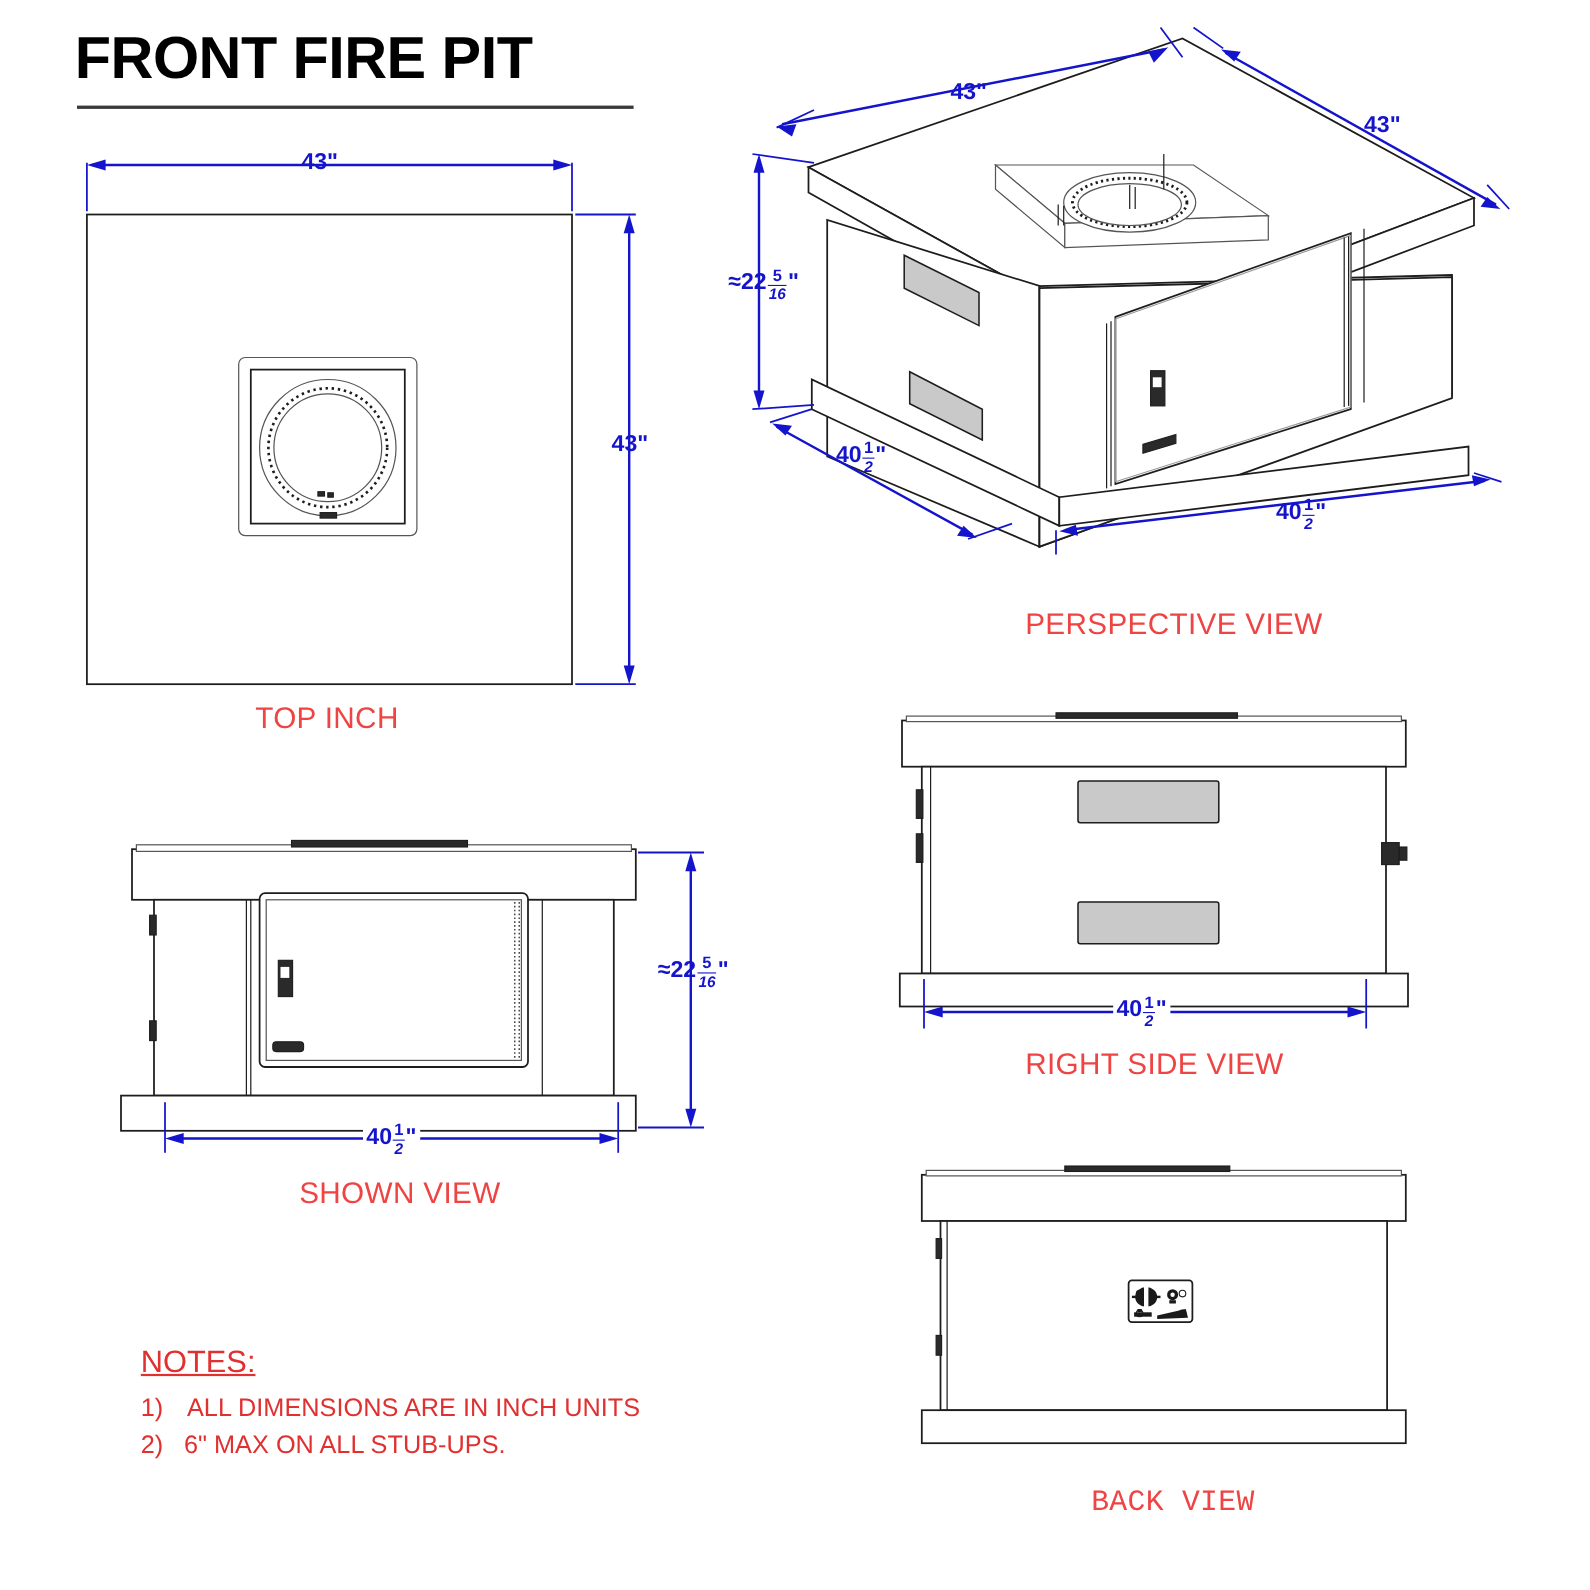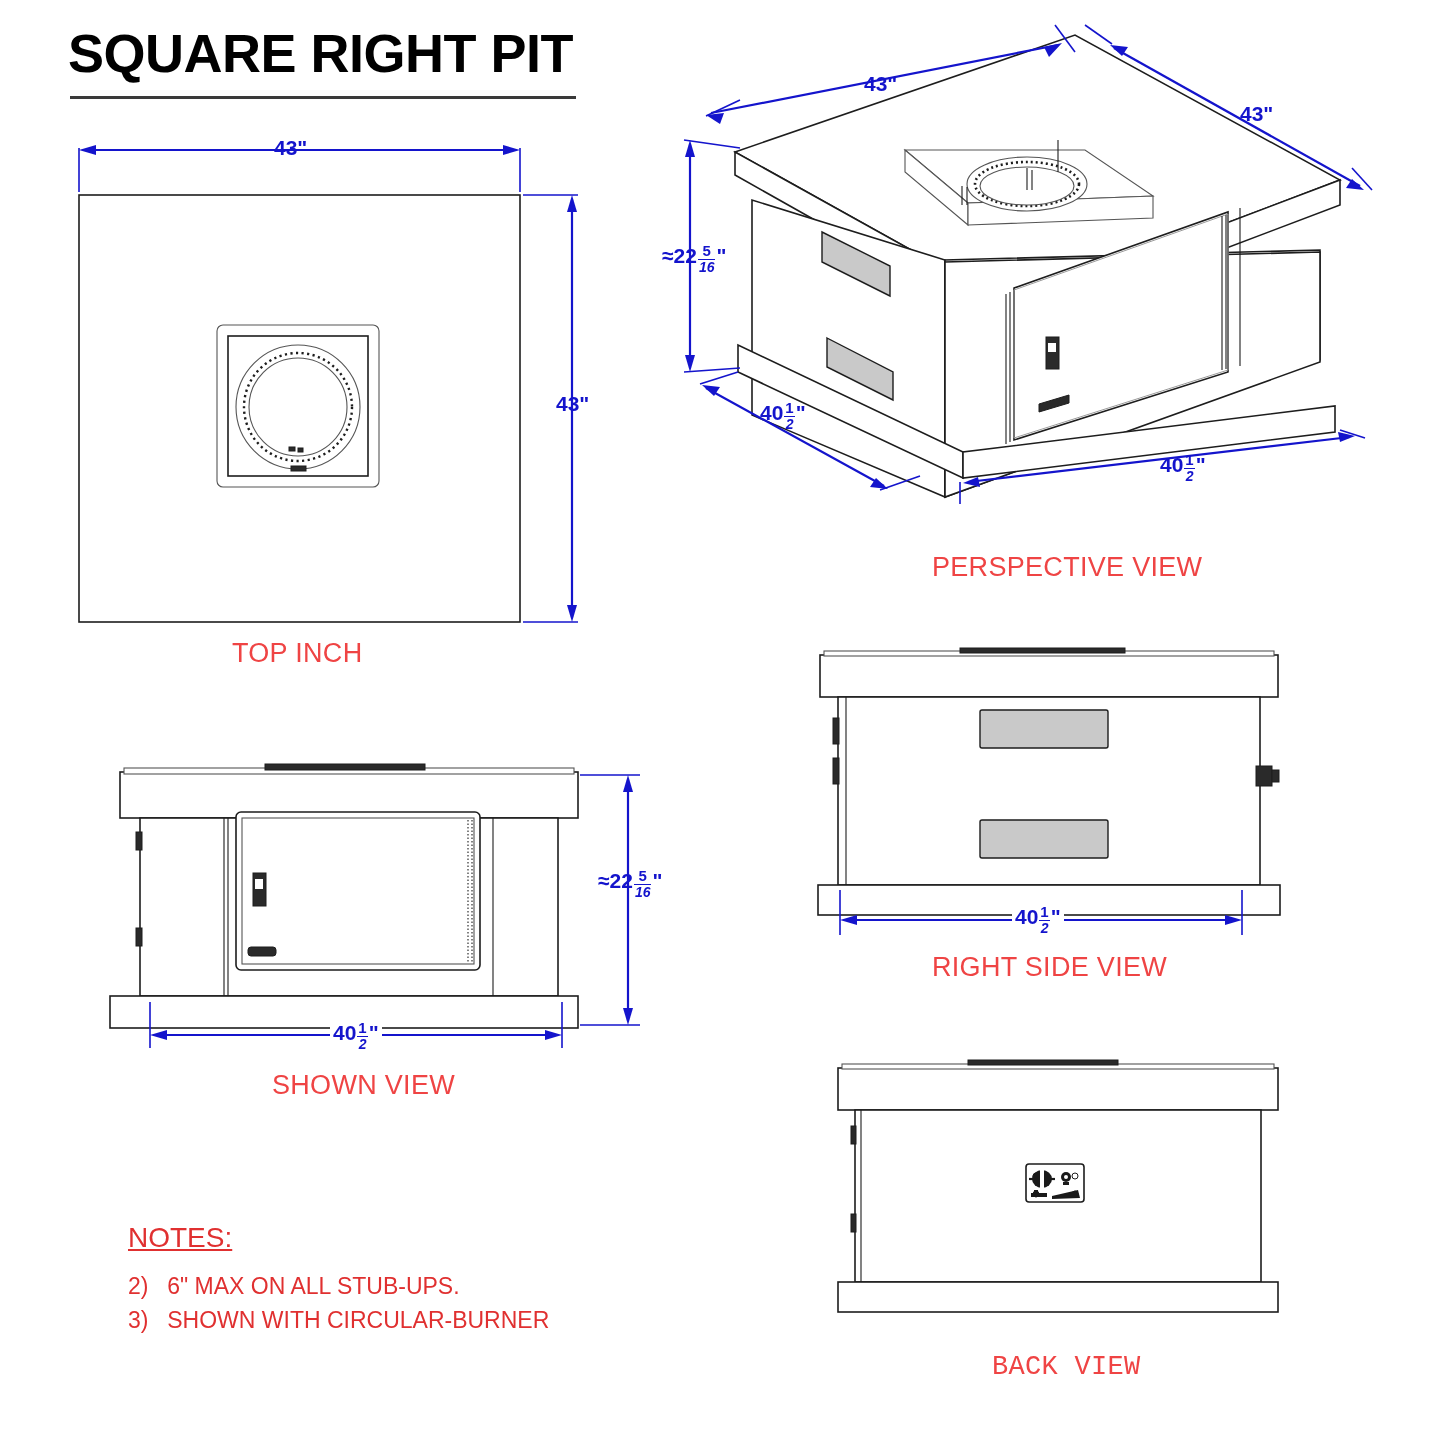--- a/index.html
+++ b/index.html
@@ -23,21 +23,21 @@
   .lnWT{stroke:#555;fill:#ffffff;stroke-width:1.1;}
   .dl{stroke:#1414cc;fill:none;stroke-width:2.2;}
   .dlx{stroke:#1414cc;fill:none;stroke-width:1.6;}
   .arw{fill:#1414cc;}
   .dark{fill:#2a2a2a;stroke:#1d1d1d;stroke-width:1;}
   .grey{fill:#c9c9c9;stroke:#1d1d1d;stroke-width:1.4;}
 </style>
 </head>
 <body>
 
-<div class="abs" id="title">SQUARE RIGHT PIT</div>
+<div class="abs" id="title">FRONT FIRE PIT</div>
 <div class="abs" id="title-rule"></div>
 
 <svg width="1445" height="1445">
 
   <line class="dlx" x1="79" y1="148" x2="79" y2="192"></line>
   <line class="dlx" x1="520" y1="148" x2="520" y2="192"></line>
   <line class="dl" x1="84" y1="150" x2="515" y2="150"></line>
   <polygon class="arw" points="79,150 96,145 96,155"></polygon>
   <polygon class="arw" points="520,150 503,145 503,155"></polygon>
 
@@ -254,23 +254,23 @@
   <polygon points="1052,1196 1078,1190 1080,1198 1052,1199" fill="#1a1a1a"></polygon>
   <rect x="1031" y="1193" width="16" height="4" fill="#1a1a1a"></rect>
   <rect x="1034" y="1190" width="4" height="3" fill="#1a1a1a"></rect>
 
   <rect class="lnW" x="838" y="1282" width="440" height="30"></rect>
 </svg>
 <div class="abs view-label" style="left:992px;top:1352px;font-family:Liberation Mono, monospace;">BACK VIEW</div>
 
 <div class="abs notes-head" style="left:128px;top:1222px;">NOTES:</div>
 <div class="abs" style="left:128px;top:1266px;">
+  <div class="note-line">
+    <span>1)</span>
+    <span style="display:inline-block;width:10px;"></span>
+    <span>ALL DIMENSIONS ARE IN INCH UNITS</span>
+  </div>
   <div class="note-line" style="margin-top:7px;">
     <span>2)</span>
     <span style="display:inline-block;width:6px;"></span>
     <span>6" MAX ON ALL STUB-UPS.</span>
   </div>
-  <div class="note-line" style="margin-top:7px;">
-    <span>3)</span>
-    <span style="display:inline-block;width:6px;"></span>
-    <span>SHOWN WITH CIRCULAR-BURNER</span>
-  </div>
 </div>
 
 </body></html>

